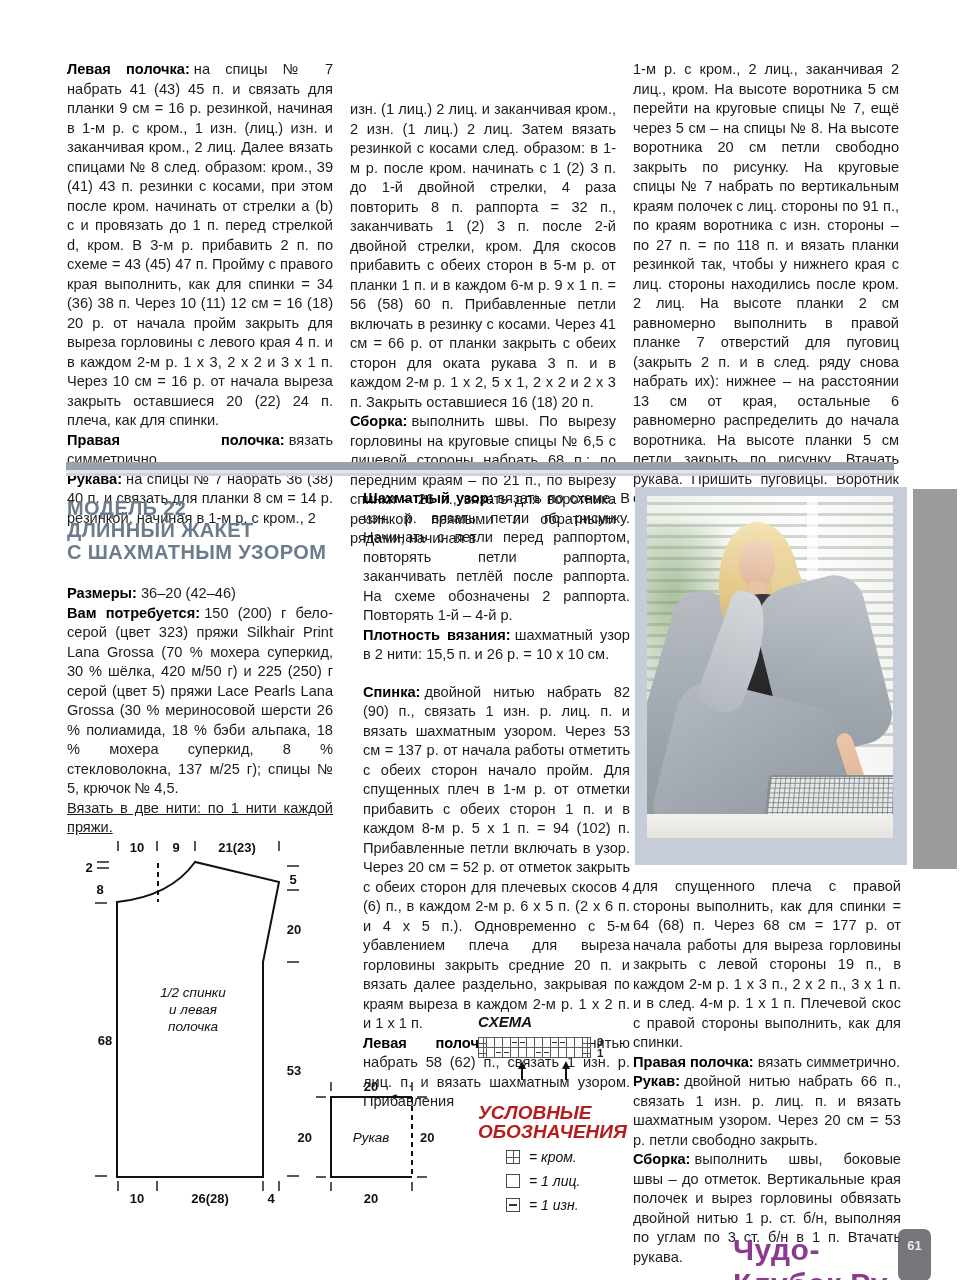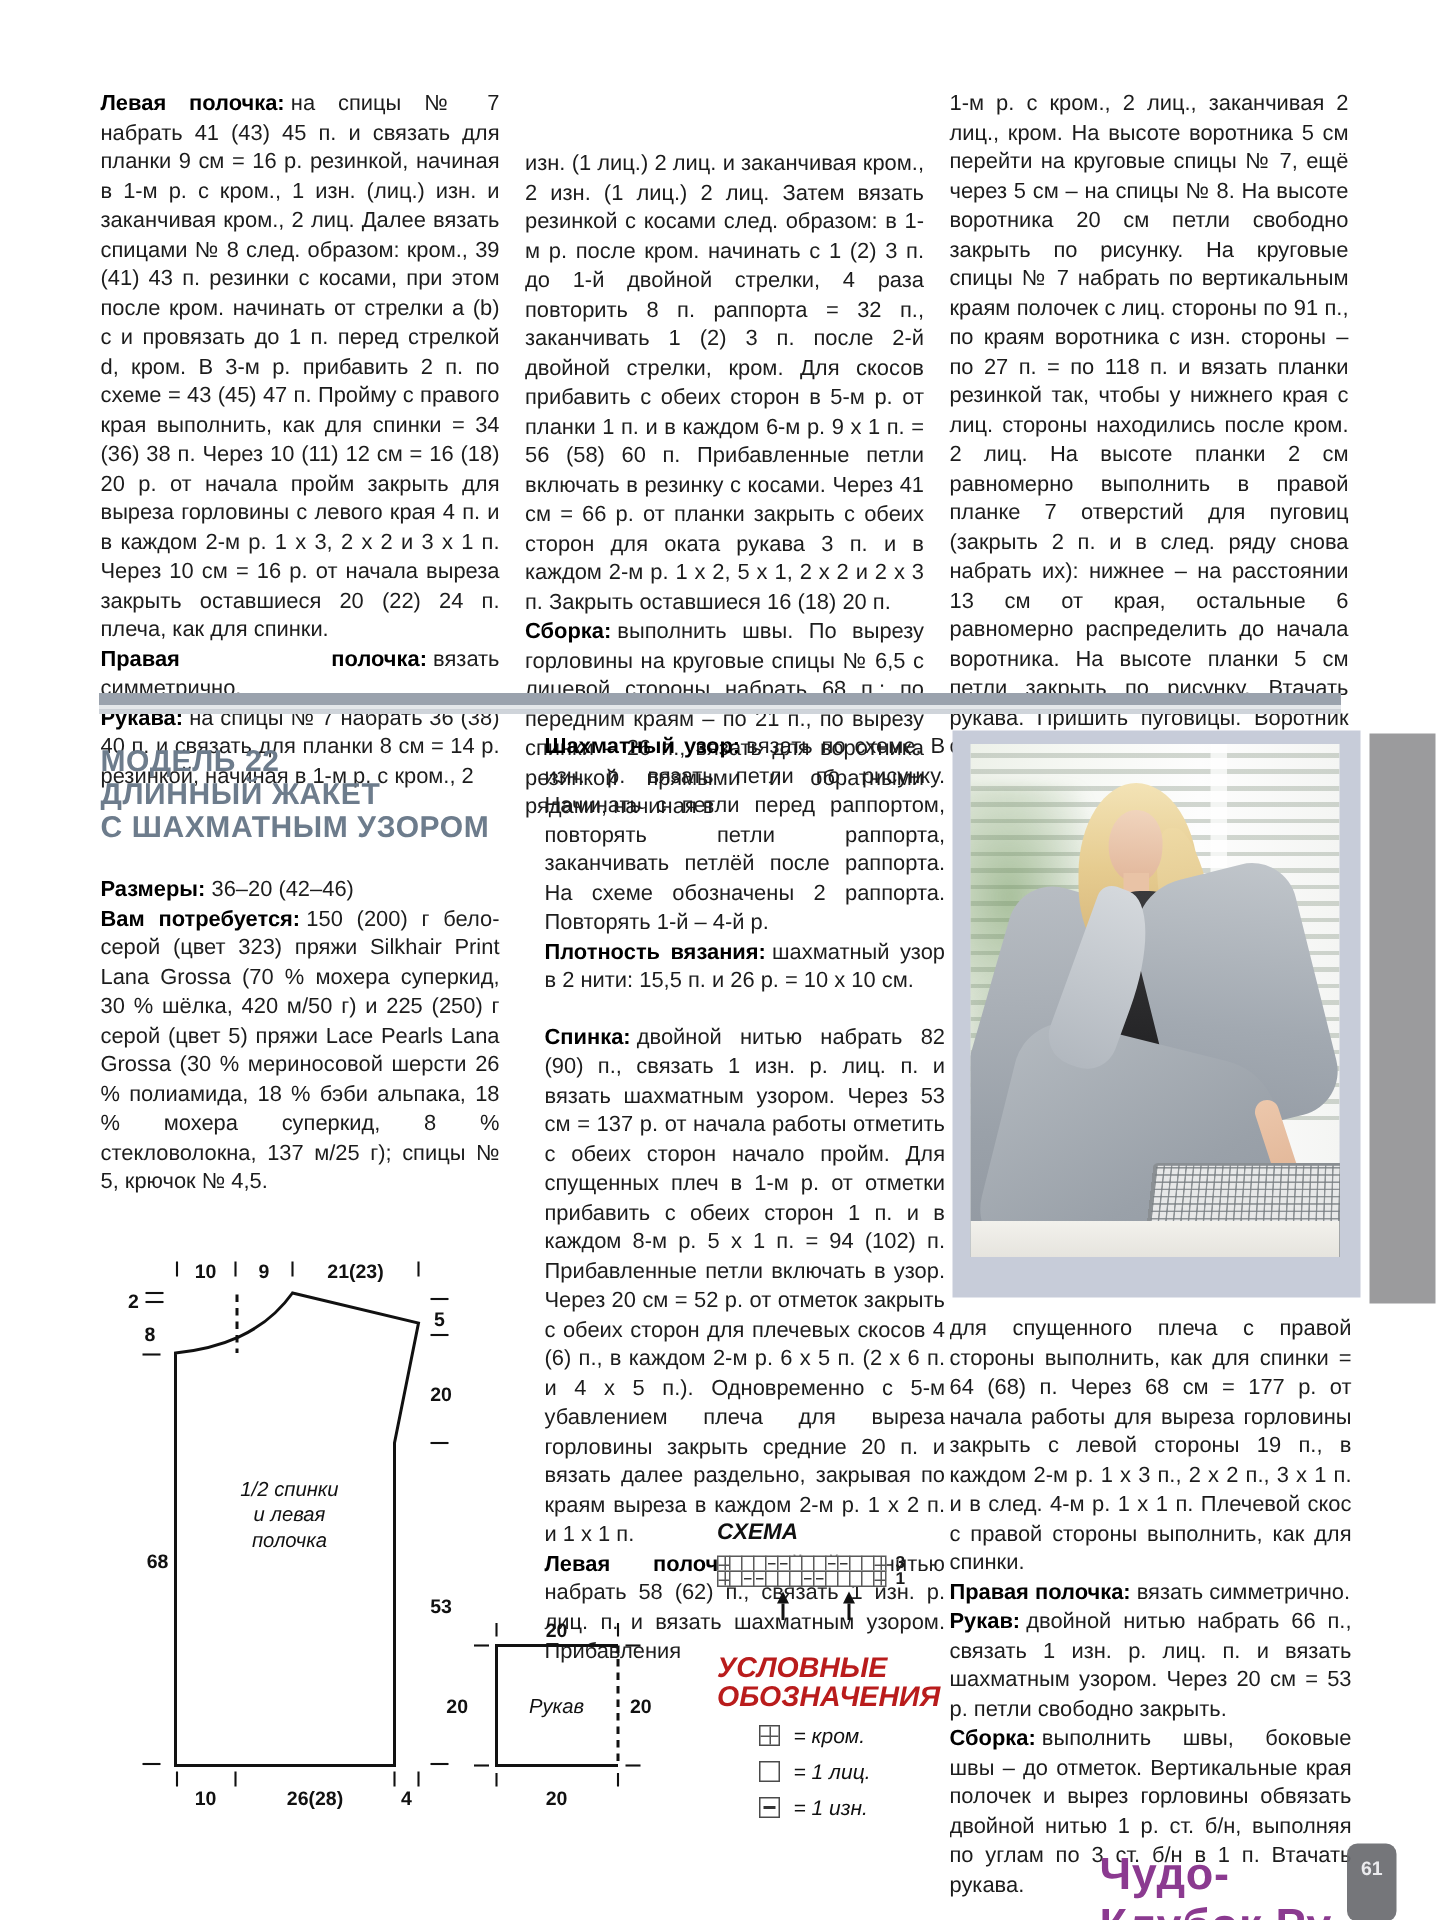--- a/index.html
+++ b/index.html
@@ -125,20 +125,21 @@
 
   <div class="model-heading">
     <div>МОДЕЛЬ 22</div>
     <div>ДЛИННЫЙ ЖАКЕТ</div>
     <div>С ШАХМАТНЫМ УЗОРОМ</div>
   </div>
 
   <div class="col" style="left:67px;top:584px;width:266px;">
     <p class="para"><b>Размеры:</b><span>36–20 (42–46)</span></p>
     <p class="para"><b>Вам потребуется:</b><span>150 (200) г бело-серой (цвет 323) пряжи Silkhair Print Lana Grossa (70 % мохера суперкид, 30 % шёлка, 420 м/50 г) и 225 (250) г серой (цвет 5) пряжи Lace Pearls Lana Grossa (30 % мериносовой шерсти 26 % полиамида, 18 % бэби альпака, 18 % мохера суперкид, 8 % стекловолокна, 137 м/25 г); спицы № 5, крючок № 4,5.</span></p>
+    <p class="para"><span class="u">Вязать в две нити: по 1 нити каждой пряжи.</span></p>
   </div>
 
   <div class="col" style="left:363px;top:489px;width:267px;">
     <p class="para"><b>Шахматный узор:</b><span>вязать по схеме. В изн. р. вязать петли по рисунку. Начинать с петли перед раппортом, повторять петли раппорта, заканчивать петлёй после раппорта. На схеме обозначены 2 раппорта. Повторять 1-й – 4-й р.</span></p>
     <p class="para"><b>Плотность вязания:</b><span>шахматный узор в 2 нити: 15,5 п. и 26 р. = 10 х 10 см.</span></p>
     <p class="para gap"><b>Спинка:</b><span>двойной нитью набрать 82 (90) п., связать 1 изн. р. лиц. п. и вязать шахматным узором. Через 53 см = 137 р. от начала работы отметить с обеих сторон начало пройм. Для спущенных плеч в 1-м р. от отметки прибавить с обеих сторон 1 п. и в каждом 8-м р. 5 х 1 п. = 94 (102) п. Прибавленные петли включать в узор. Через 20 см = 52 р. от отметок закрыть с обеих сторон для плечевых скосов 4 (6) п., в каждом 2-м р. 6 х 5 п. (2 х 6 п. и 4 х 5 п.). Одновременно с 5-м убавлением плеча для выреза горловины закрыть средние 20 п. и вязать далее раздельно, закрывая по краям выреза в каждом 2-м р. 1 х 2 п. и 1 х 1 п.</span></p>
     <p class="para"><b>Левая полочка:</b><span>двойной нитью набрать 58 (62) п., связать 1 изн. р. лиц. п. и вязать шахматным узором. Прибавления</span></p>
   </div>
 
   <div class="photo-frame">

